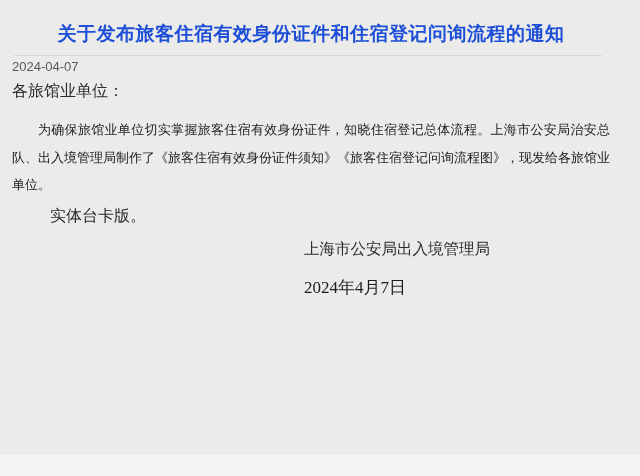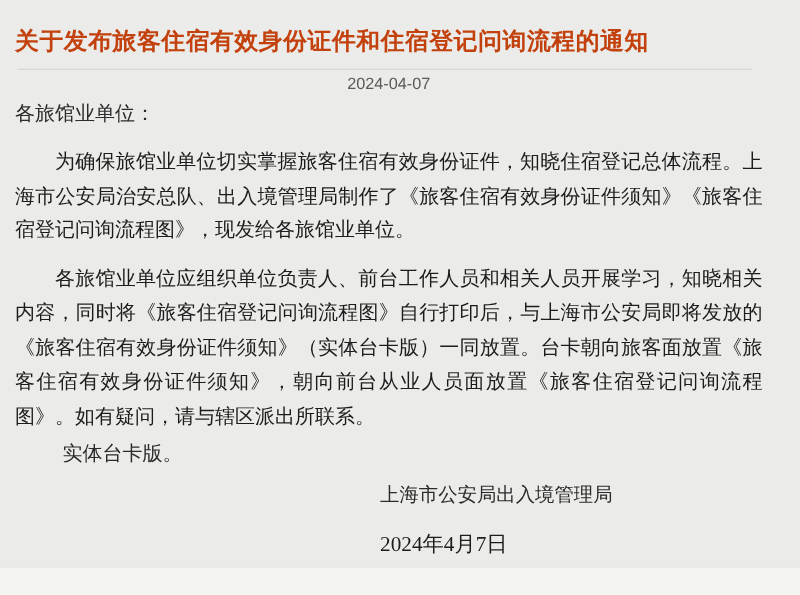--- a/index.html
+++ b/index.html
@@ -16,46 +16,45 @@
     -webkit-font-smoothing: antialiased;
   }
   .doc {
     padding: 22px 30px 0 12px;
     color: #1f1f1f;
   }
   .notice-title {
     font-size: 19px;
     font-weight: bold;
     line-height: 24px;
-    text-align: left;
-    color: #c2410c;
+    text-align: center;
+    color: #1d4ed8;
     letter-spacing: 0.5px;
   }
   .title-divider {
     border: none;
     border-top: 1px solid #d8d8d6;
     margin: 9px 8px 0 2px;
     height: 0;
   }
   .publish-date {
     font-size: 13px;
     line-height: 22px;
-    text-align: center;
     color: #595959;
   }
   .salutation {
     margin-top: 5px;
     font-size: 16px;
     line-height: 19px;
     color: #2b2b2b;
     font-family: Liberation Mono, monospace;
   }
   .body-para {
     font-family: Liberation Serif, serif;
-    font-size: 16px;
+    font-size: 13px;
     line-height: 27.5px;
     text-align: justify;
     text-indent: 2em;
     color: #1c1c1c;
     margin: 0;
   }
   .para-1 { margin-top: 14px; }
   .para-2 { margin-top: 11px; }
   .closing-note {
     margin-top: 7px;
@@ -101,21 +100,20 @@
   <div class="notice-title">关于发布旅客住宿有效身份证件和住宿登记问询流程的通知</div>
 
   <hr class="title-divider">
 
   <div class="publish-date">2024-04-07</div>
 
   <div class="salutation">各旅馆业单位：</div>
 
   <p class="body-para para-1">为确保旅馆业单位切实掌握旅客住宿有效身份证件，知晓住宿登记总体流程。上海市公安局治安总队、出入境管理局制作了《旅客住宿有效身份证件须知》《旅客住宿登记问询流程图》，现发给各旅馆业单位。</p>
 
-  <p class="body-para para-2">各旅馆业单位应组织单位负责人、前台工作人员和相关人员开展学习，知晓相关内容，同时将《旅客住宿登记问询流程图》自行打印后，与上海市公安局即将发放的《旅客住宿有效身份证件须知》（实体台卡版）一同放置。台卡朝向旅客面放置《旅客住宿有效身份证件须知》，朝向前台从业人员面放置《旅客住宿登记问询流程图》。如有疑问，请与辖区派出所联系。</p>
 
   <div class="closing-note">实体台卡版。</div>
 
   <div class="sign-block">
     <div class="issuer-signature">上海市公安局出入境管理局</div>
     <div class="signature-date">2024年4月7日</div>
   </div>
 </div>
 
 <div class="bottom-strip"></div>

